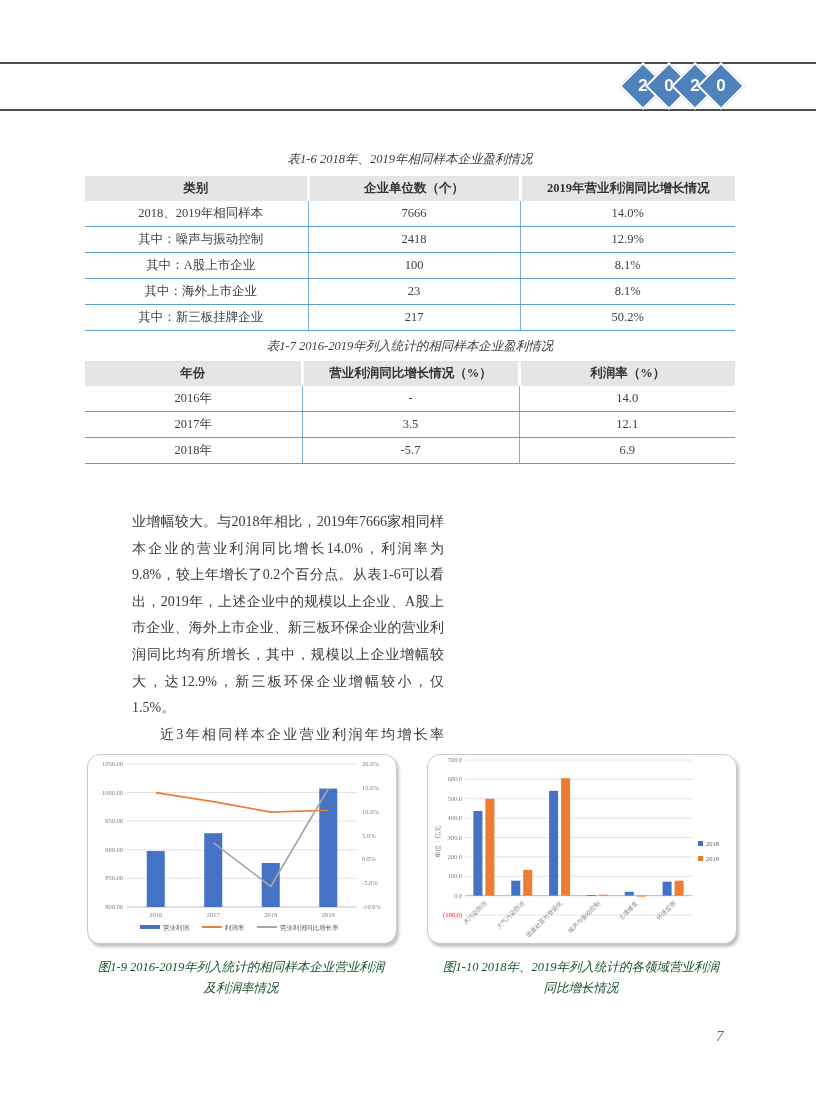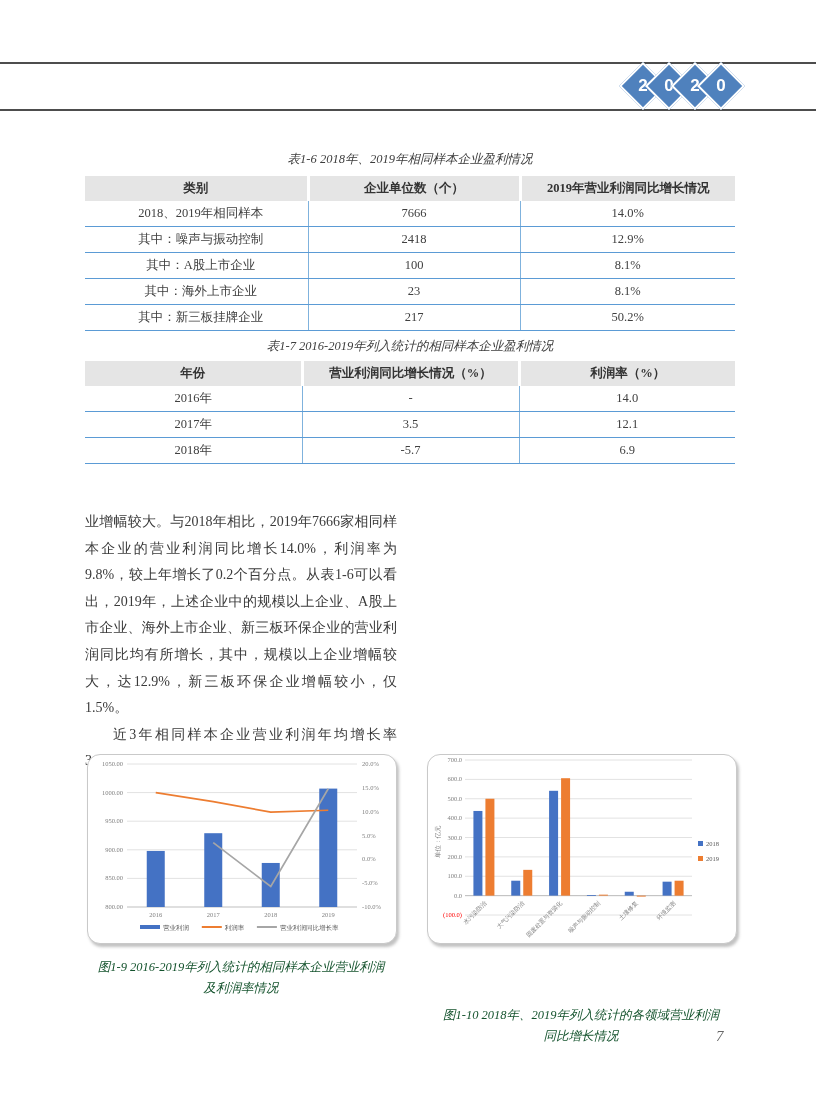--- a/index.html
+++ b/index.html
@@ -22,37 +22,37 @@
        font-size:12.5px;color:#404040;}
   .tbl th{background:#e5e5e5;color:#333;font-weight:bold;height:23px;text-align:center;
           border-left:3px solid #ffffff;font-size:12.5px;}
   .tbl th:first-child{border-left:none;}
   .tbl td{height:23px;text-align:center;border-bottom:1px solid #5b9bd5;
           border-left:1px solid #7fb2dd;}
   .tbl td:first-child{border-left:none;}
   .tbl.first-left td:first-child{text-align:center;padding-left:10px;}
   
   .textcol{position:absolute;top:509px;width:312px;font-size:14px;line-height:26.6px;
-           text-align:justify;color:#3a3a3a;}
+           text-align:justify;color:#3a3a3a;margin-left:47px;}
   #textcol-left{left:85px;}
   #textcol-right{left:423px;}
   .textcol p{margin:0;}
   .textcol p.indent{text-indent:2em;}
   
   .chart-card{position:absolute;top:754px;width:308px;height:188px;background:#fff;
               border:1px solid #c9c9c9;border-radius:13px;
               box-shadow:2px 3px 3px rgba(120,120,120,0.45);}
   #chart1-card{left:87px;}
   #chart2-card{left:427px;}
   .chart-card svg{position:absolute;left:0;top:0;}
   
   .caption{position:absolute;top:957px;width:308px;text-align:center;font-size:12.5px;
            font-style:italic;color:#14532d;line-height:21px;}
   #caption1{left:87px;}
-  #caption2{left:427px;margin-top:48px;}
+  #caption2{left:427px;}
   
   #page-number{position:absolute;left:716px;top:1028px;font-size:15px;font-style:italic;
                color:#666;font-family:"Liberation Serif",serif;}
 </style>
 </head>
 <body>
 
 <div id="page">
 
   <div class="rule" id="rule-top"></div>

